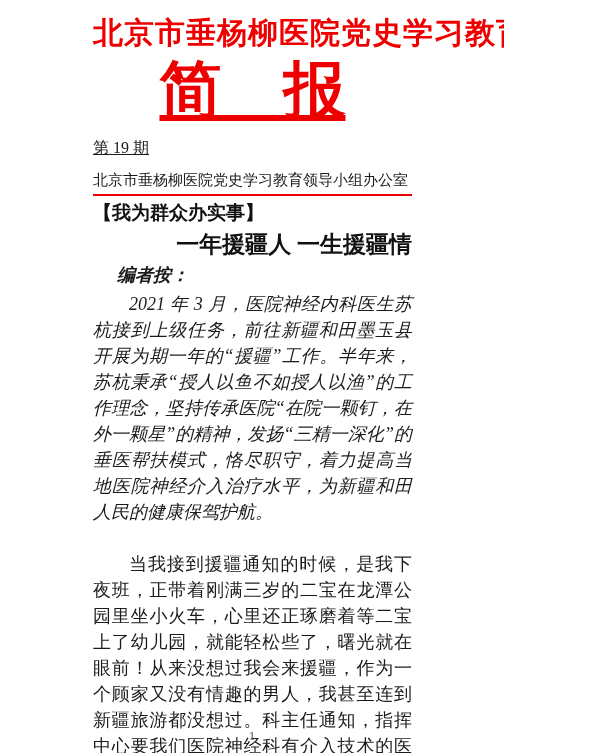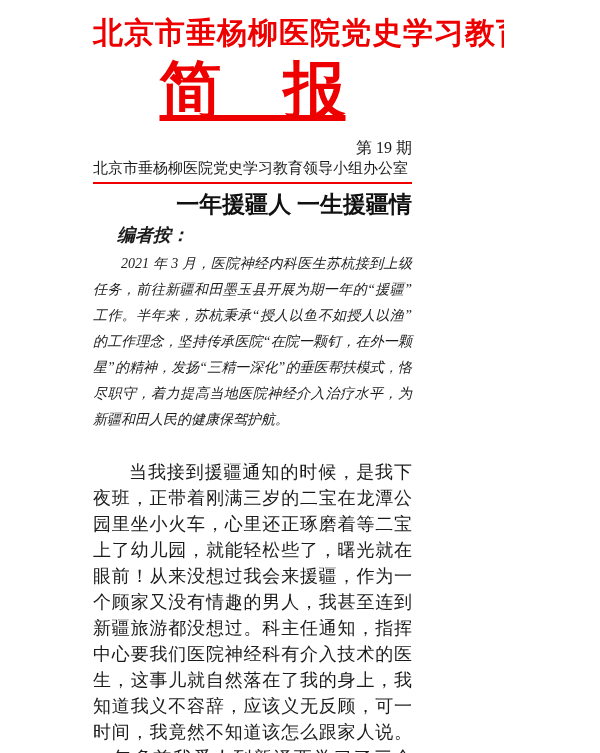--- a/index.html
+++ b/index.html
@@ -35,27 +35,28 @@
     text-align: center;
     font-size: 62px;
     line-height: 64px;
     font-weight: 700;
     color: #ee0000;
     font-family: "Liberation Serif", "DejaVu Serif", serif;
     text-decoration: underline;
   }
   .issue {
     margin-top: 17px;
-    text-align: right;
+    text-align: left;
     font-size: 16px;
     line-height: 18px;
     color: #1b1b1b;
+    text-decoration: underline;
   }
   .meta-row {
-    margin-top: 3px;
+    margin-top: 15px;
     display: flex;
     justify-content: space-between;
     align-items: baseline;
     font-size: 15px;
     line-height: 17px;
     white-space: nowrap;
   }
   .red-rule {
     margin-top: 5px;
     height: 2px;
@@ -80,21 +81,21 @@
   .editor-label {
     margin-top: 5px;
     padding-left: 24px;
     font-size: 18px;
     line-height: 24px;
     font-style: italic;
     font-weight: bold;
   }
   .editor-note {
     margin: 4px 0 0 0;
-    font-size: 14px;
+    font-size: 18px;
     line-height: 26px;
     text-align: justify;
     text-indent: 2em;
     font-style: italic;
     word-break: break-all;
     overflow-wrap: anywhere;
   }
   .body-text {
     margin: 26px 0 0 0;
     font-size: 18px;
@@ -129,20 +130,21 @@
     <div class="issue">第 19 期</div>
 
     <div class="meta-row">
       <span>北京市垂杨柳医院党史学习教育领导小组办公室</span>
     </div>
 
     <div class="red-rule"></div>
   </header>
 
   <main>
+    <div class="column-head">【我为群众办实事】</div>
 
     <h2 class="article-title">一年援疆人  一生援疆情</h2>
 
     <div class="editor-label">编者按：</div>
 
     <p class="editor-note">2021 年 3 月，医院神经内科医生苏杭接到上级任务，前往新疆和田墨玉县开展为期一年的“援疆”工作。半年来，苏杭秉承“授人以鱼不如授人以渔”的工作理念，坚持传承医院“在院一颗钉，在外一颗星”的精神，发扬“三精一深化”的垂医帮扶模式，恪尽职守，着力提高当地医院神经介入治疗水平，为新疆和田人民的健康保驾护航。</p>
 
     <p class="body-text">当我接到援疆通知的时候，是我下夜班，正带着刚满三岁的二宝在龙潭公园里坐小火车，心里还正琢磨着等二宝上了幼儿园，就能轻松些了，曙光就在眼前！从来没想过我会来援疆，作为一个顾家又没有情趣的男人，我甚至连到新疆旅游都没想过。科主任通知，指挥中心要我们医院神经科有介入技术的医生，这事儿就自然落在了我的身上，我知道我义不容辞，应该义无反顾，可一时间，我竟然不知道该怎么跟家人说。一年多前我爱人到新泽西学习了三个月，我知道身在后方的压力和辛苦，而我这一去就是一年啊！“去吧，</p>
   </main>
 

